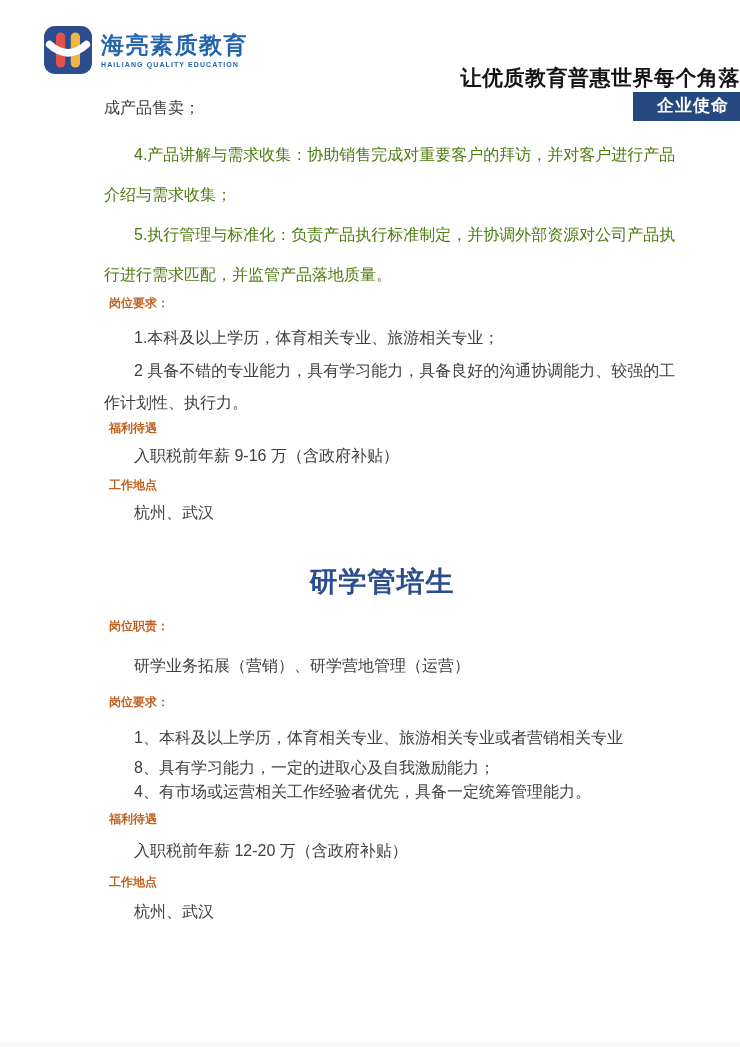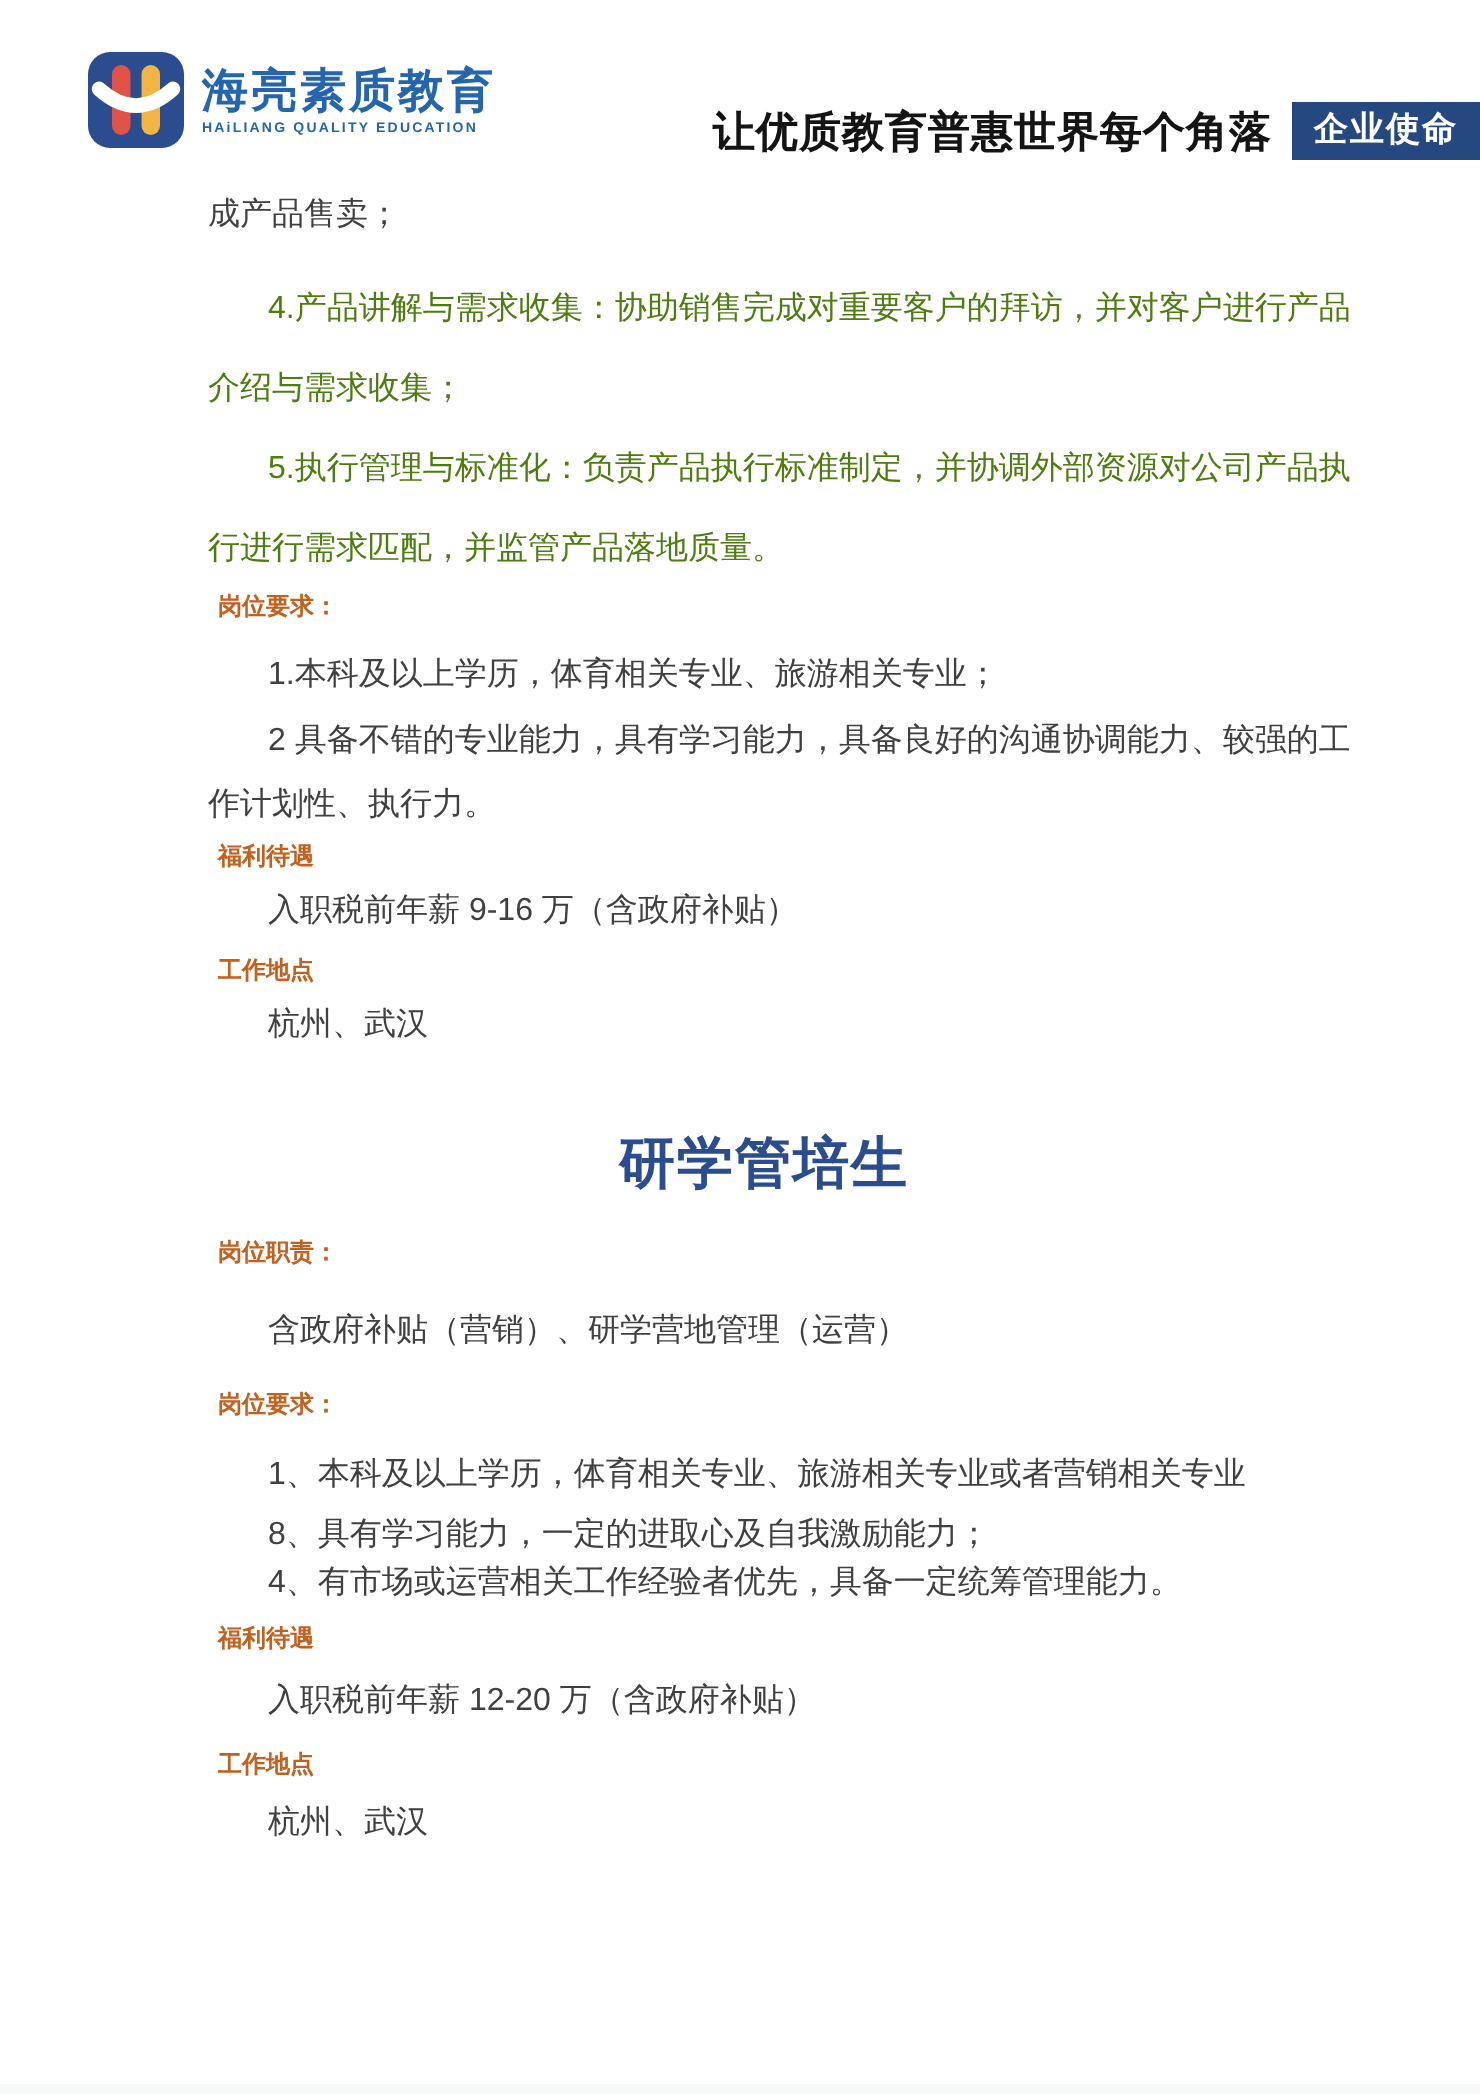--- a/index.html
+++ b/index.html
@@ -10,25 +10,25 @@
     overflow:hidden;
     font-family:"Liberation Sans","DejaVu Sans",sans-serif;
     color:#404040;
   }
   
   .logo{position:absolute;left:44px;top:26px;display:flex;align-items:center;}
   .logo-icon{width:48px;height:48px;display:block;}
   .brand{margin-left:9px;display:flex;flex-direction:column;justify-content:center;}
   .brand-cn{font-size:23px;font-weight:bold;color:var(--brand_blue,#2465AE);letter-spacing:1.5px;line-height:26px;}
   .brand-en{font-size:7px;font-weight:bold;color:var(--brand_blue,#2465AE);letter-spacing:1.1px;margin-top:3px;}
-  .mission{position:absolute;top:51px;right:0;display:flex;align-items:flex-end;}
+  .mission{position:absolute;top:64px;right:0;display:flex;align-items:flex-end;flex-direction:column;}
   .slogan{font-size:21px;font-weight:bold;color:#141414;letter-spacing:0.5px;}
   .badge{margin-left:10px;background:var(--badge_bg,#254880);color:#ffffff;
          font-size:17px;font-weight:bold;letter-spacing:1px;
-         padding:2px 11px 4px 11px;}
+         padding:2px 11px 4px 24px;}
   
   .doc{position:absolute;left:0;top:0;width:728px;padding:88px 42px 0 104px;box-sizing:border-box;}
   .para{font-size:16px;line-height:40px;text-indent:30px;color:#4d7c0f;margin:0;}
   .cont{font-size:16px;line-height:40px;text-indent:0;color:#404040;margin:0;}
   .para32{font-size:16px;line-height:32px;text-indent:30px;color:#404040;margin:0;}
   .line24{font-size:16px;line-height:24px;text-indent:30px;color:#404040;margin:0;}
   .h-orange{font-size:12px;line-height:24px;font-weight:bold;
             color:var(--accent_orange,#C0611F);margin:0 0 0 5px;}
   .job-title{font-size:28px;line-height:34px;font-weight:bold;
              color:var(--title_blue,#2B4C8E);text-align:center;
@@ -70,21 +70,21 @@
 
     <p class="h-orange" style="margin-top:-3px">福利待遇</p>
     <p class="line24" style="margin-top:4px">入职税前年薪 9-16 万（含政府补贴）</p>
 
     <p class="h-orange" style="margin-top:5px">工作地点</p>
     <p class="line24" style="margin-top:4px">杭州、武汉</p>
 
     <h1 class="job-title">研学管培生</h1>
 
     <p class="h-orange" style="margin-top:15px">岗位职责：</p>
-    <p class="line24" style="margin-top:16px">含政府补贴（营销）、研学营地管理（运营）</p>
+    <p class="line24" style="margin-top:16px">研学业务拓展（营销）、研学营地管理（运营）</p>
 
     <p class="h-orange" style="margin-top:12px">岗位要求：</p>
     <p class="line24" style="margin-top:12px">1、本科及以上学历，体育相关专业、旅游相关专业或者营销相关专业</p>
     <p class="line24" style="margin-top:6px">8、具有学习能力，一定的进取心及自我激励能力；</p>
     <p class="line24" style="margin-top:0">4、有市场或运营相关工作经验者优先，具备一定统筹管理能力。</p>
 
     <p class="h-orange" style="margin-top:3px">福利待遇</p>
     <p class="line24" style="margin-top:8px">入职税前年薪 12-20 万（含政府补贴）</p>
 
     <p class="h-orange" style="margin-top:7px">工作地点</p>

